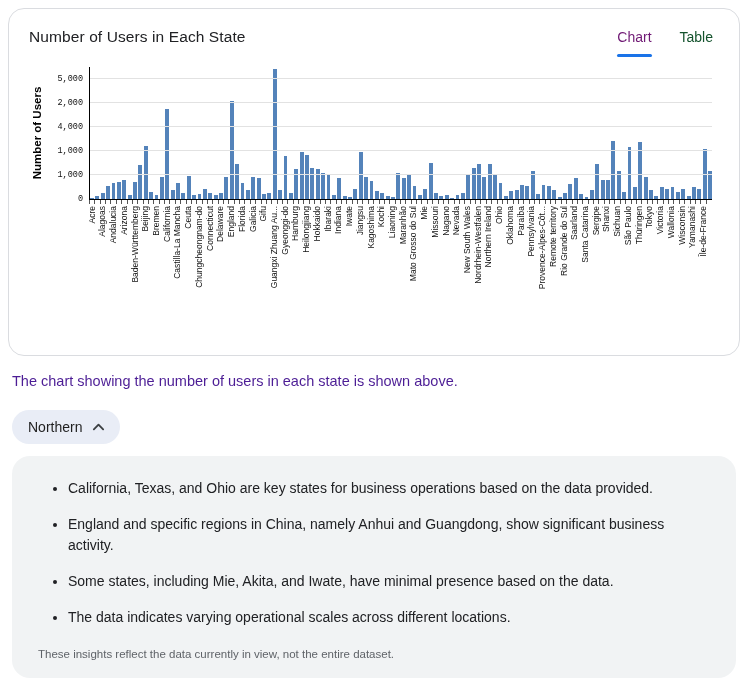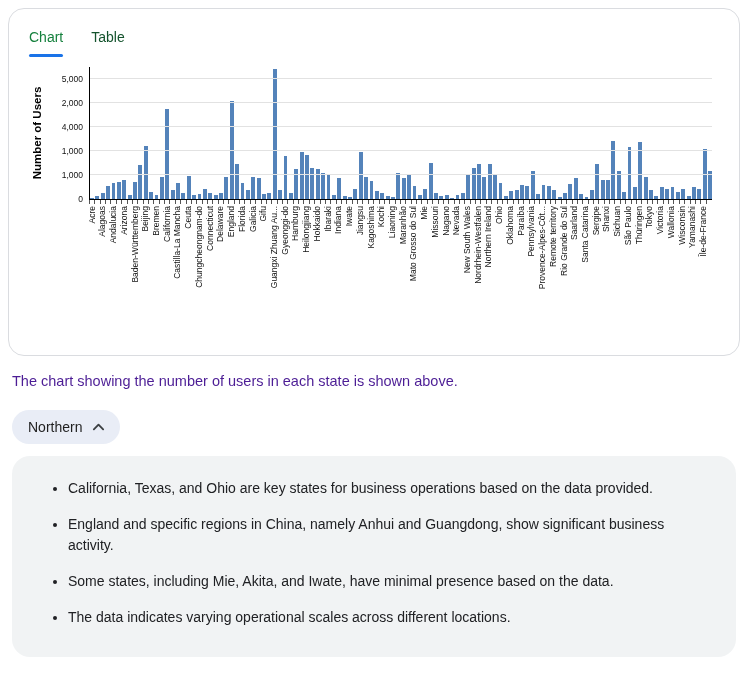--- a/index.html
+++ b/index.html
@@ -9,38 +9,38 @@
   }
   
   .card{
     margin:8px;border:1px solid #dadce0;border-radius:16px;background:#fff;
     padding:16px 20px 12px 20px;height:318px;position:relative;
   }
   .card-header{display:flex;align-items:flex-start;justify-content:space-between;height:32px;}
   .card-title{font-size:15.5px;font-weight:400;color:#202124;margin-top:3px;letter-spacing:.1px;}
   .tabs{display:flex;gap:28px;margin-right:6px;}
   .tab{font-size:14px;color:#14532d;cursor:pointer;padding-top:4px;text-align:center;}
-  .tab.active{color:#15803d;font-weight:500;}
+  .tab.active{color:#701a75;font-weight:500;}
   .tab .underline{height:3px;border-radius:3px;background:transparent;margin-top:9px;}
   .tab.active .underline{background:#1a73e8;}
   
   .chart{position:relative;height:272px;margin-top:10px;}
   .ytitle{position:absolute;left:0;top:0;width:16px;height:132px;}
   .ytitle span{
     position:absolute;top:50%;left:50%;transform:translate(-50%,-50%) rotate(-90deg);
     white-space:nowrap;font-weight:700;font-size:11.5px;color:#000;
   }
   .plot{
     position:absolute;left:60px;top:0;width:622px;height:132px;
     border-left:1px solid #000;border-bottom:1px solid #000;
   }
   .gridline{position:absolute;left:0;width:100%;height:1px;background:#e2e2e2;}
   .ytick{
     position:absolute;right:100%;margin-right:7px;width:44px;text-align:right;
-    font-size:8.5px;color:#111;line-height:1;
+    font-size:8.5px;color:#111;line-height:1;font-family:Liberation Mono, monospace;
   }
   .bars{position:absolute;left:0;bottom:0;width:100%;height:100%;display:flex;align-items:flex-end;}
   .bar{flex:1 1 0;margin-right:1.5px;}
   .bar:last-child{margin-right:0;}
   .tickstrip{
     position:absolute;left:60px;top:133px;width:622px;height:4px;
     background:repeating-linear-gradient(90deg,#555 0 1px,transparent 1px 5.362px);
   }
   .xlabels{position:absolute;left:60px;top:139px;width:622px;height:110px;}
   .xlabel{
@@ -70,20 +70,21 @@
   }
   .footnote{margin:20px 0 4px 2px;font-size:11.5px;color:#5f6368;}
 </style>
 </head>
 <body>
 
 
 
 <div class="card">
   <div class="card-header">
+    <div class="card-title">Number of Users in Each State</div>
     <div class="tabs">
       <div class="tab active">
         <span>Chart</span>
         <div class="underline"></div>
       </div>
       <div class="tab">
         <span>Table</span>
         <div class="underline"></div>
       </div>
     </div>
@@ -297,16 +298,17 @@
   </svg>
 </button>
 
 <div class="panel">
   <ul id="bullets">
       <li>California, Texas, and Ohio are key states for business operations based on the data provided.</li>
       <li>England and specific regions in China, namely Anhui and Guangdong, show significant business activity.</li>
       <li>Some states, including Mie, Akita, and Iwate, have minimal presence based on the data.</li>
       <li>The data indicates varying operational scales across different locations.</li>
     </ul>
+  <div class="footnote">These insights reflect the data currently in view, not the entire dataset.</div>
 </div>
 
 
 
 
 </body></html>

